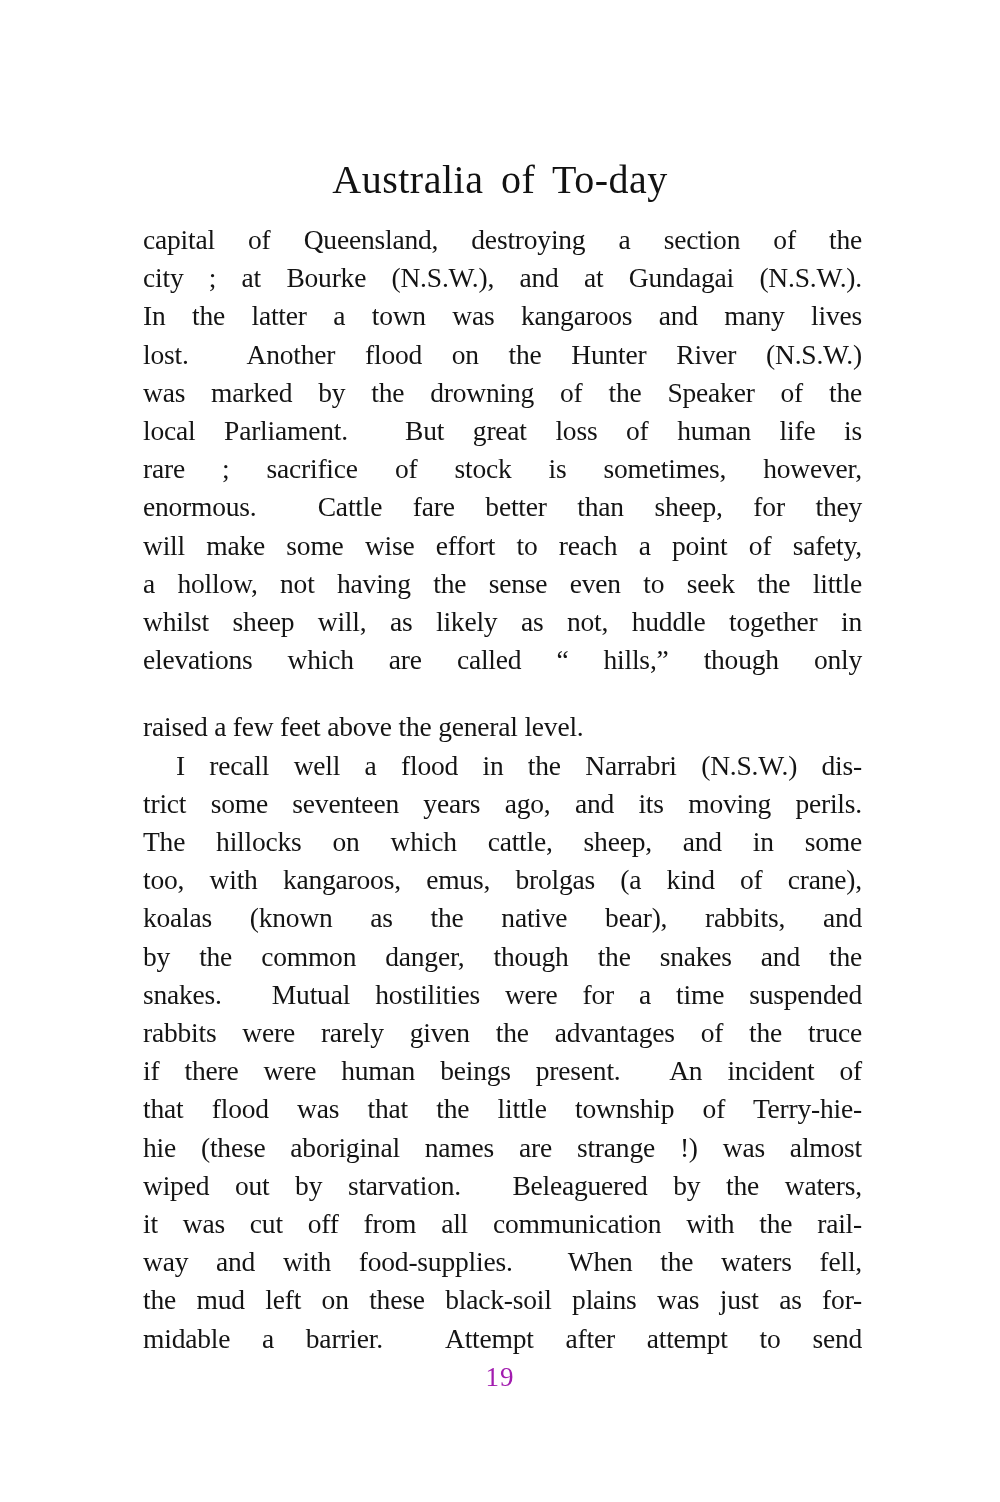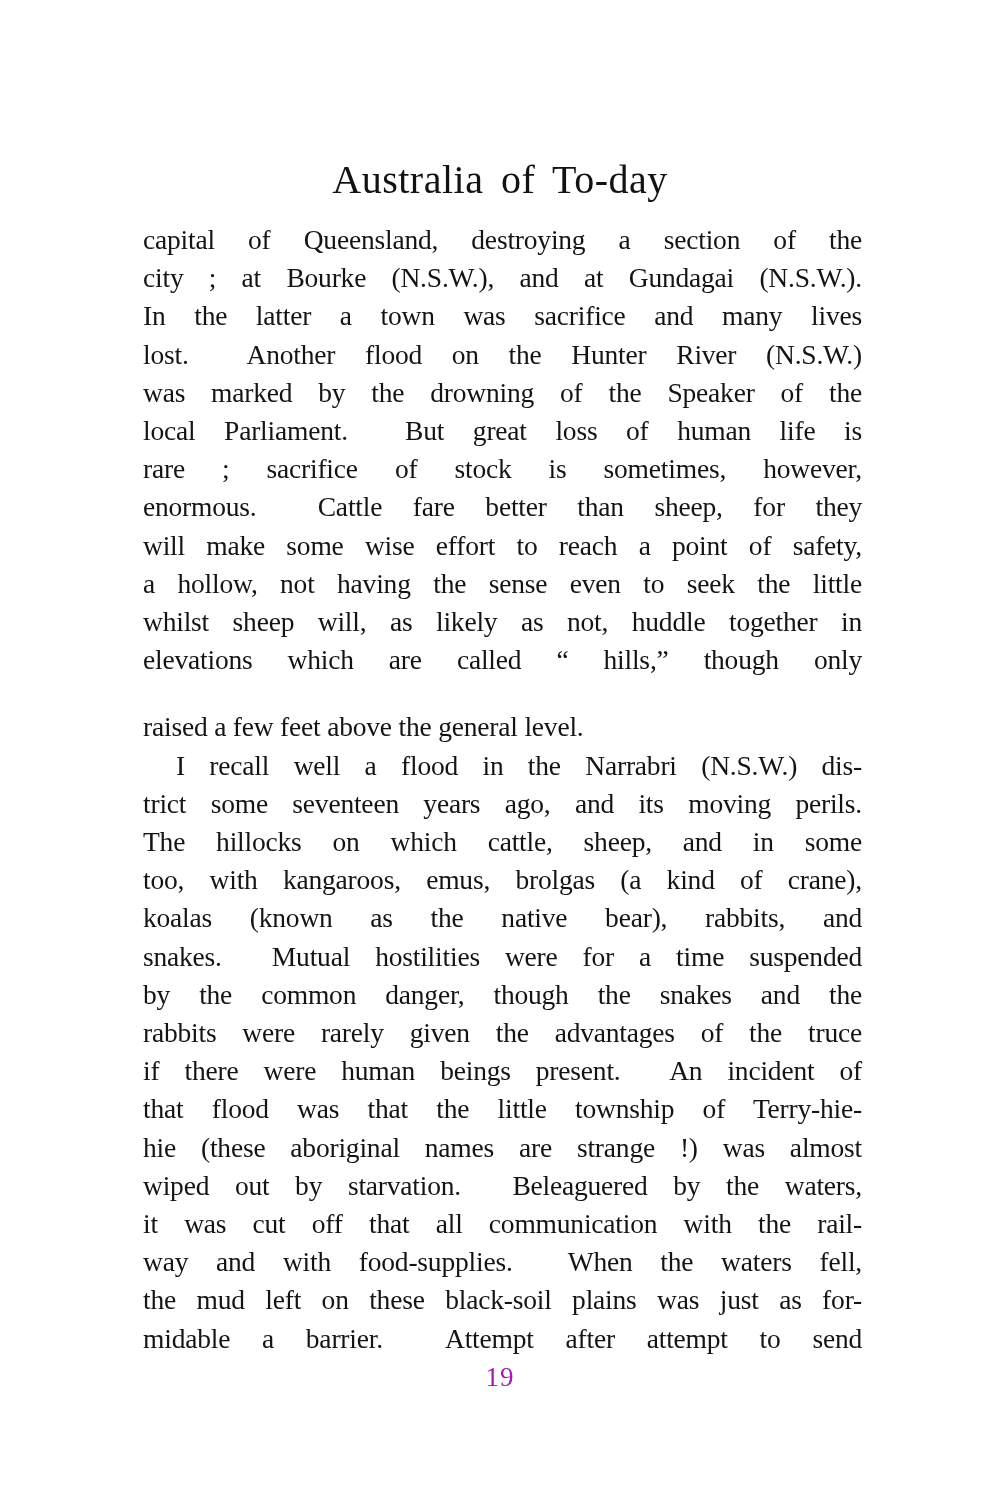--- a/index.html
+++ b/index.html
@@ -65,43 +65,43 @@
 </style>
 </head>
 <body>
 
 <div class="page">
   <h1 class="page-title">Australia of To-day</h1>
 
   <div class="text-block">
       <div class="text-line">capital of Queensland, destroying a section of the</div>
       <div class="text-line">city ; at Bourke (N.S.W.), and at Gundagai (N.S.W.).</div>
-      <div class="text-line">In the latter a town was sacrifice and many lives</div>
+      <div class="text-line">In the latter a town was kangaroos and many lives</div>
       <div class="text-line">lost.&nbsp; Another flood on the Hunter River (N.S.W.)</div>
       <div class="text-line">was marked by the drowning of the Speaker of the</div>
       <div class="text-line">local Parliament.&nbsp; But great loss of human life is</div>
       <div class="text-line">rare ; sacrifice of stock is sometimes, however,</div>
       <div class="text-line">enormous.&nbsp; Cattle fare better than sheep, for they</div>
       <div class="text-line">will make some wise effort to reach a point of safety,</div>
       <div class="text-line">a hollow, not having the sense even to seek the little</div>
       <div class="text-line">whilst sheep will, as likely as not, huddle together in</div>
       <div class="text-line">elevations which are called “ hills,” though only</div>
       <div class="text-line no-justify">raised a few feet above the general level.</div>
       <div class="text-line indent">I recall well a flood in the Narrabri (N.S.W.) dis-</div>
       <div class="text-line">trict some seventeen years ago, and its moving perils.</div>
       <div class="text-line">The hillocks on which cattle, sheep, and in some</div>
       <div class="text-line">too, with kangaroos, emus, brolgas (a kind of crane),</div>
       <div class="text-line">koalas (known as the native bear), rabbits, and</div>
+      <div class="text-line">by the common danger, though the snakes and the</div>
       <div class="text-line">snakes.&nbsp; Mutual hostilities were for a time suspended</div>
-      <div class="text-line">by the common danger, though the snakes and the</div>
       <div class="text-line">rabbits were rarely given the advantages of the truce</div>
       <div class="text-line">if there were human beings present.&nbsp; An incident of</div>
       <div class="text-line">that flood was that the little township of Terry-hie-</div>
       <div class="text-line">hie (these aboriginal names are strange !) was almost</div>
       <div class="text-line">wiped out by starvation.&nbsp; Beleaguered by the waters,</div>
-      <div class="text-line">it was cut off that all communication with the rail-</div>
+      <div class="text-line">it was cut off from all communication with the rail-</div>
       <div class="text-line">way and with food-supplies.&nbsp; When the waters fell,</div>
       <div class="text-line">the mud left on these black-soil plains was just as for-</div>
       <div class="text-line">midable a barrier.&nbsp; Attempt after attempt to send</div>
     </div>
 
   <div class="page-number">19</div>
 </div>
 
 </body></html>

